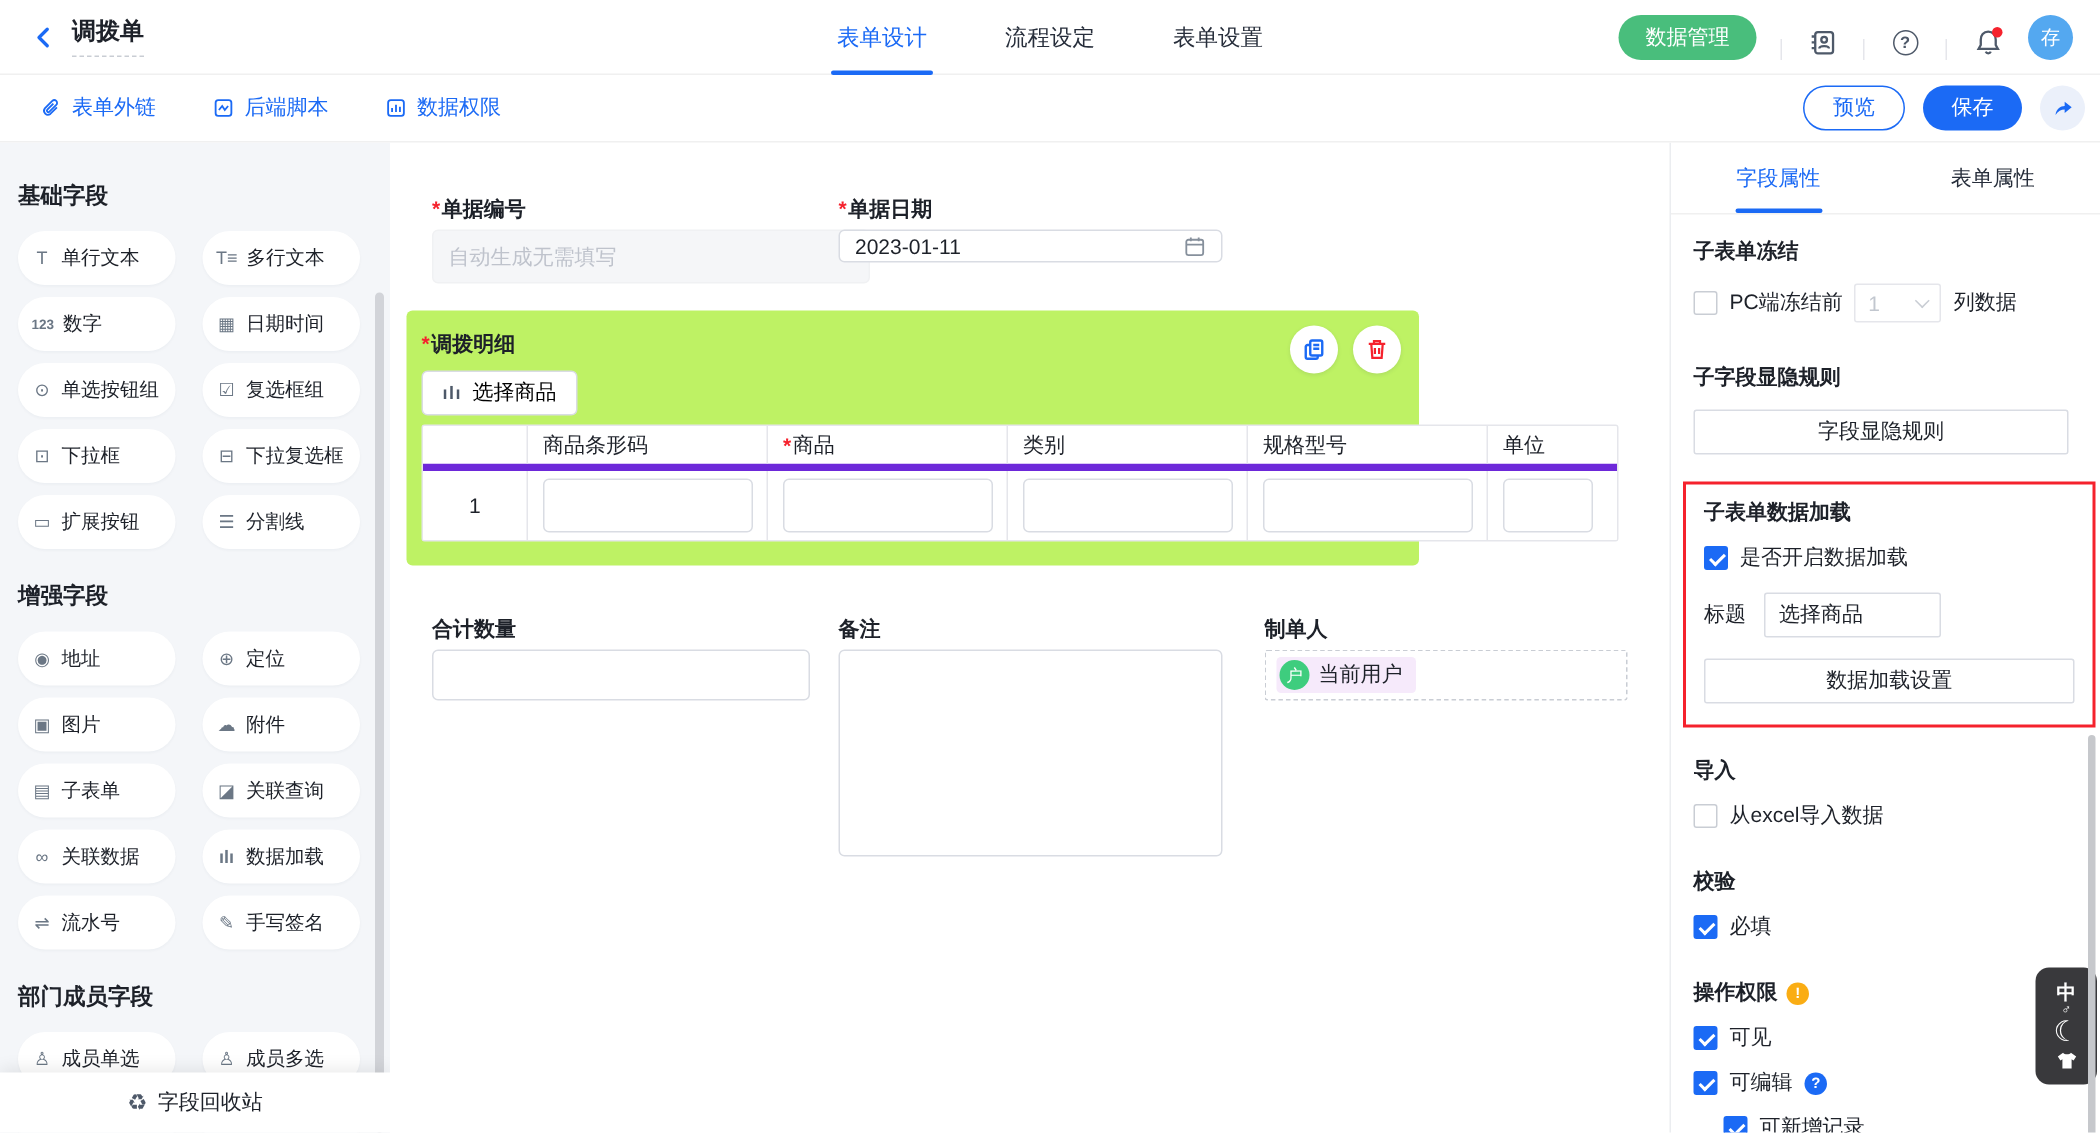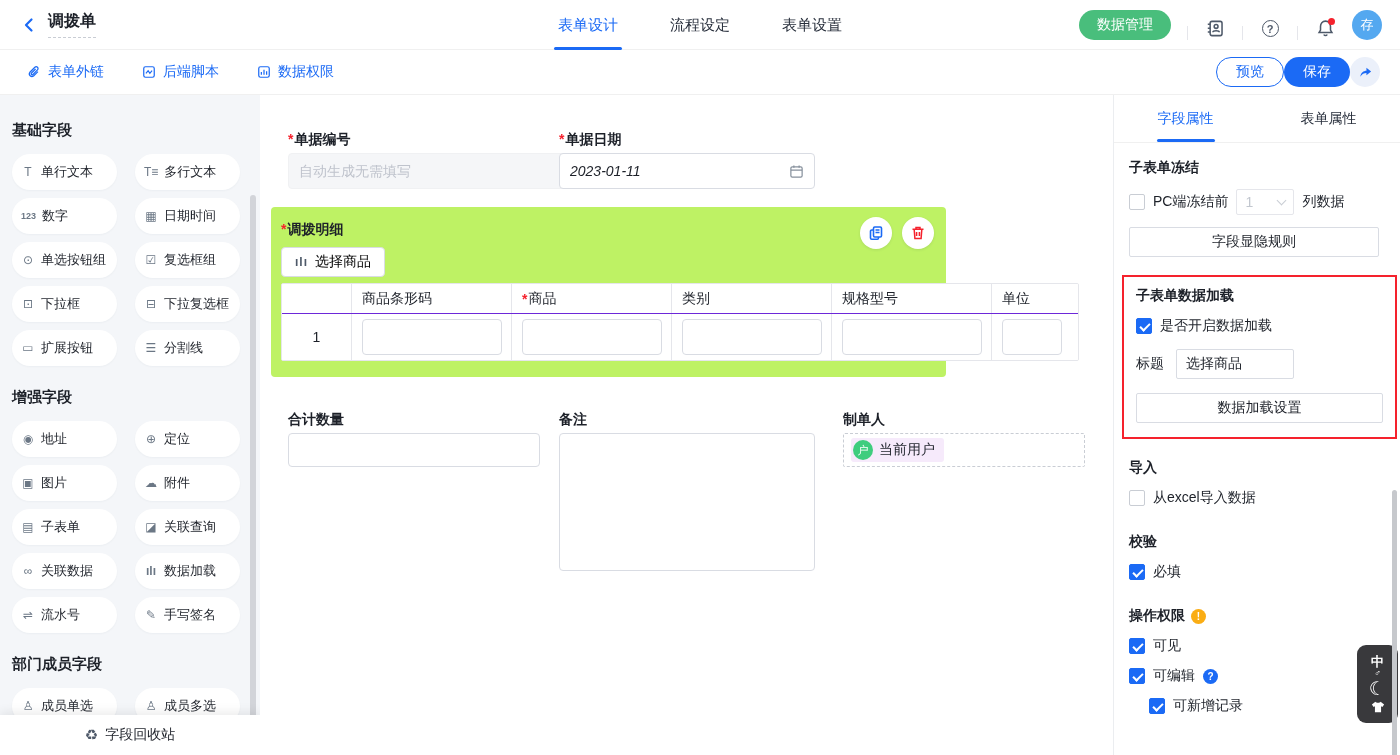--- a/index.html
+++ b/index.html
@@ -26,21 +26,21 @@
     align-items:center; justify-content:center; font-size:11px; font-weight:700; color:#4E5969; }
   .bell-dot { position:absolute; right:1px; top:0; width:7px; height:7px; background:#F5222D; border-radius:50%; }
   .avatar { width:30px; height:30px; border-radius:50%; background:#54A8F0; color:#fff; font-size:13px;
     display:flex; align-items:center; justify-content:center; cursor:pointer; }
 
   
   .subbar { position:absolute; left:0; top:50px; width:1400px; height:45px; background:#fff;
     border-bottom:1px solid #F0F0F0; display:flex; align-items:center; z-index:9; }
   .sb-links { display:flex; gap:38px; padding-left:27px; }
   .sb-link { display:flex; align-items:center; gap:7px; color:#1B6AF5; font-size:14px; cursor:pointer; }
-  .sb-right { margin-left:auto; display:flex; align-items:flex-end; gap:0; padding-right:20px; }
+  .sb-right { margin-left:auto; display:flex; align-items:flex-end; gap:12px; padding-right:10px; }
   .btn-outline { height:30px; padding:0 19px; border-radius:15px; border:1px solid #1B6AF5; color:#1B6AF5;
     background:#fff; font-size:14px; cursor:pointer; }
   .btn-primary { height:30px; padding:0 19px; border-radius:15px; border:none; color:#fff;
     background:#1B6AF5; font-size:14px; cursor:pointer; }
   .share-circ { width:30px; height:30px; border-radius:50%; background:#EBF0FA; display:flex;
     align-items:center; justify-content:center; cursor:pointer; }
 
   
   .sidebar { position:absolute; left:0; top:95px; width:260px; bottom:0; background:#F4F6F9; overflow:hidden; }
   .sb-inner { padding:26px 14px 0 12px; }
@@ -70,21 +70,21 @@
   .sf-actions { position:absolute; right:12px; top:10px; display:flex; gap:10px; }
   .circ-btn { width:32px; height:32px; border-radius:50%; background:#fff; border:none; display:flex;
     align-items:center; justify-content:center; cursor:pointer; box-shadow:0 1px 3px rgba(20,40,80,0.10); }
   .sel-goods { position:absolute; left:10px; top:40px; height:30px; padding:0 13px; background:#fff;
     border:1px solid #D9DCE3; border-radius:4px; font-size:14px; display:flex; align-items:center; gap:7px; cursor:pointer; }
   .sel-goods .bars { color:#4E5969; font-size:12px; font-weight:700; letter-spacing:1px; }
 
   .sf-table { position:absolute; left:10px; top:76px; width:798px; background:#fff; border:1px solid #E5E6EB;
     border-radius:2px; overflow:hidden; }
   .sf-hrow, .sf-brow { display:flex; }
-  .sf-hrow { height:30px; border-bottom:1px solid #6d28d9; }
+  .sf-hrow { height:30px; border-bottom:5px solid #6d28d9; }
   .sf-brow { height:46px; }
   .sf-cell { flex:none; border-right:1px solid #E5E6EB; display:flex; align-items:center; padding-left:10px;
     font-size:14px; color:#1D2129; background:#fff; }
   .sf-cell:last-child { border-right:none; }
   .c0 { width:70px; justify-content:center; padding-left:0; }
   .c1,.c2,.c3,.c4 { width:160px; }
   .c5 { width:88px; }
   .cell-inp { width:140px; height:36px; border:1px solid #D9DCE3; border-radius:4px; background:#fff; }
   .c5 .cell-inp { width:60px; }
 
@@ -330,21 +330,21 @@
 <div class="canvas">
 
   <div class="flabel" style="left:28px; top:36px;">
     <span class="req">*</span><span>单据编号</span>
   </div>
   <input class="inp inp-disabled" style="position: absolute; left: 28px; top: 58px; width: 292px; height: 36px;" readonly="" placeholder="自动生成无需填写">
 
   <div class="flabel" style="left:299px; top:36px;">
     <span class="req">*</span><span>单据日期</span>
   </div>
-  <div class="inp date-field" style="position:absolute; left:299px; top:58px; width:256px; height:36px;font-style:italic;">
+  <div class="inp date-field" style="position:absolute; left:299px; top:58px; width:256px; height:22px;">
     <span>2023-01-11</span>
     <svg width="15" height="15" viewBox="0 0 16 16" fill="none" stroke="#86909C" stroke-width="1.3">
       <rect x="2" y="3" width="12" height="11" rx="1.5"></rect>
         <path d="M2 6.5 H14 M5.2 1.5 V4 M10.8 1.5 V4"></path>
     </svg>
   </div>
 
   <div class="sf-card">
     <div class="sf-label">
       <span class="req">*</span><span>调拨明细</span>
@@ -434,20 +434,21 @@
     <div class="rp-row">
       <span class="cb"></span>
       <span>PC端冻结前</span>
       <span class="mini-select">
         <span>1</span>
         <span class="chev"></span>
       </span>
       <span>列数据</span>
     </div>
 
+    <div class="rp-h" style="margin-top:28px;">子字段显隐规则</div>
     <button class="rp-btn" style="margin-top:12px;">字段显隐规则</button>
 
     <div class="redbox">
       <div class="rp-h">子表单数据加载</div>
       <div class="rp-row">
         <span class="cb checked"></span>
         <span>是否开启数据加载</span>
       </div>
       <div class="title-row">
         <span>标题</span>

